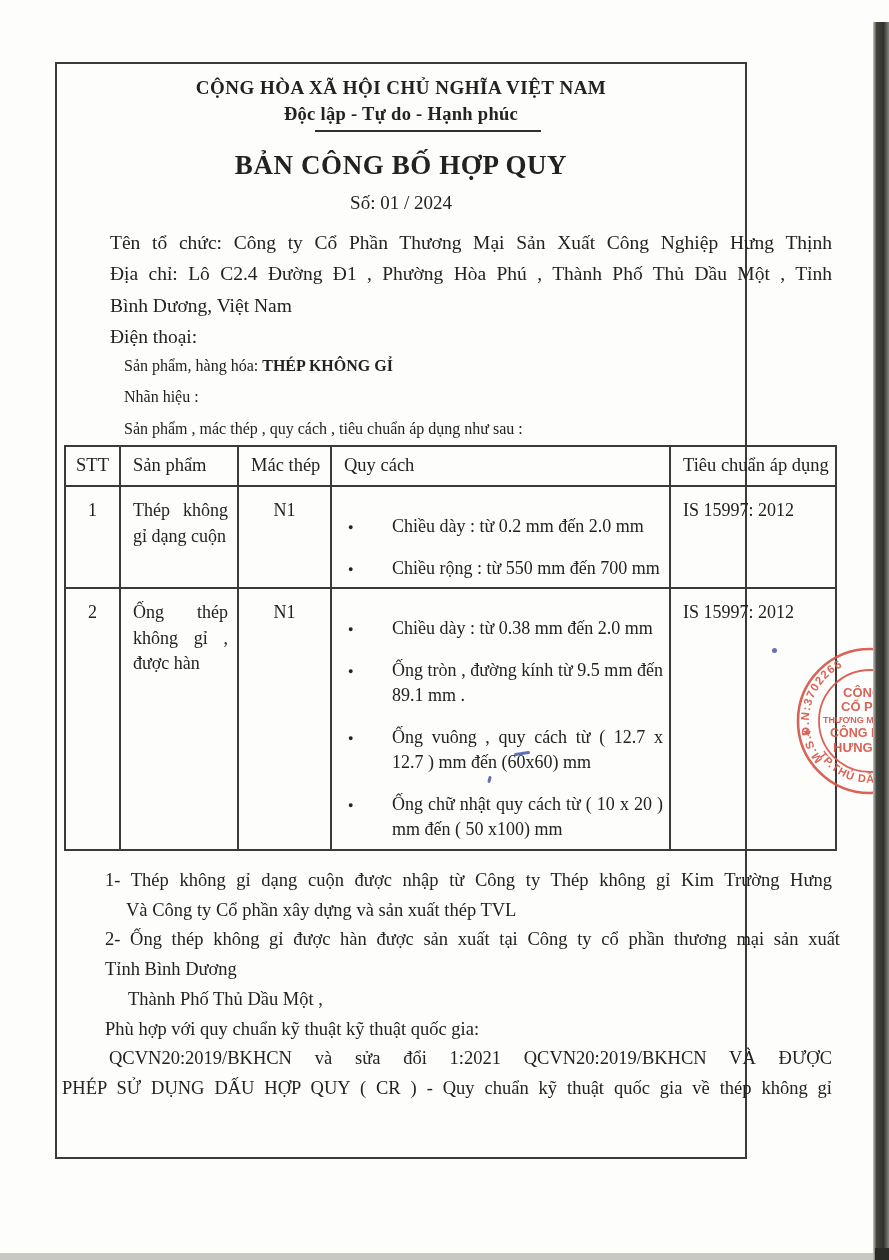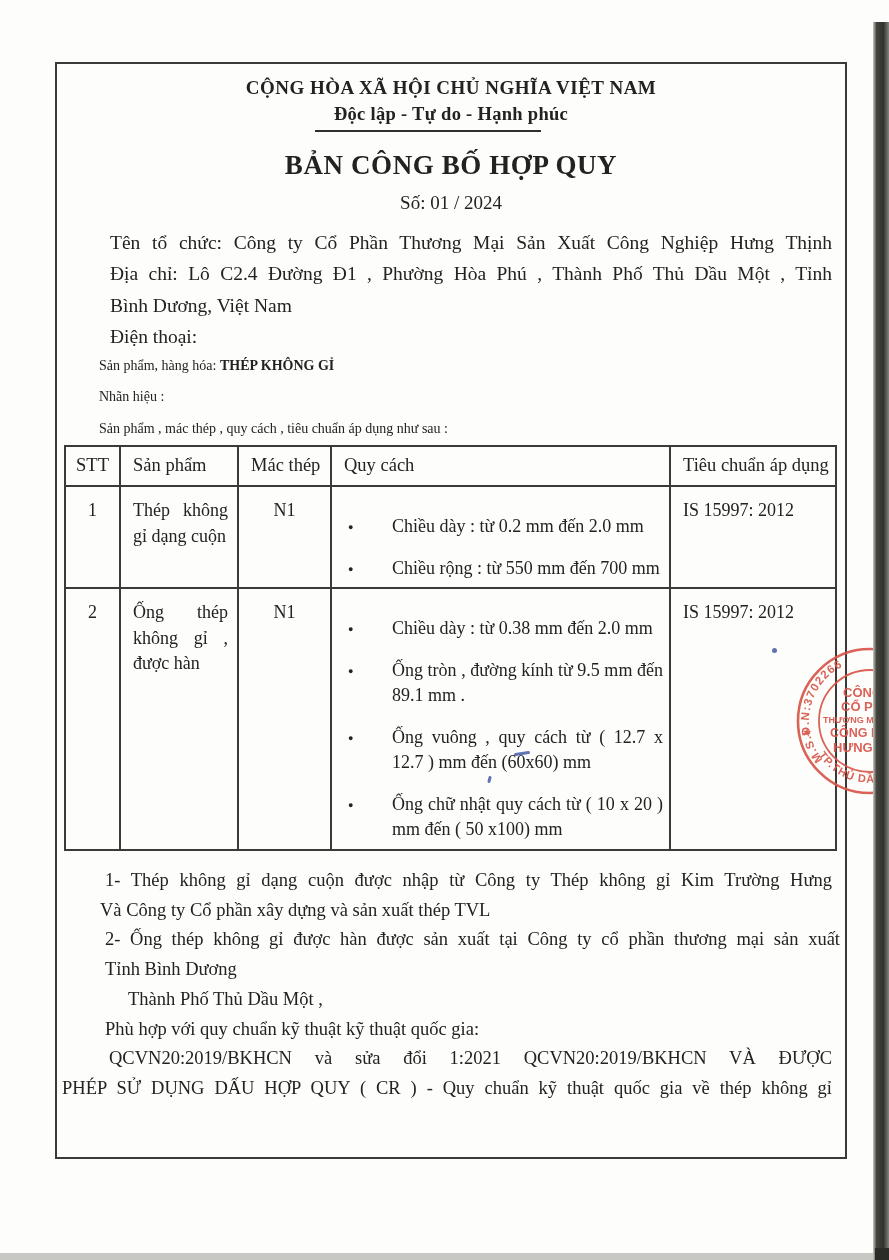--- a/index.html
+++ b/index.html
@@ -9,32 +9,32 @@
     position:relative; width:889px; height:1260px; margin:0 auto;
     background:#fdfdfb; overflow:hidden;
     font-family:"Liberation Serif","DejaVu Serif",serif; color:var(--ink);
   }
   
   .edge-right { position:absolute; top:22px; right:0; width:16px; height:1238px; z-index:9;
     background:linear-gradient(to right,#c9c9c5 0%,#45453f 22%,#31312d 65%,#84847e 100%); }
   .edge-bottom { position:absolute; left:0; bottom:0; width:100%; height:7px; background:#c7c7c3; z-index:8; }
   .edge-corner { position:absolute; right:0; bottom:0; width:14px; height:12px; background:#2b2b27; z-index:10; }
 
-  .frame { position:absolute; left:55px; top:62px; width:792px; height:1097px;
+  .frame { position:absolute; left:55px; top:62px; width:692px; height:1097px;
     border:2px solid var(--line); }
 
   .center { width:100%; text-align:center; position:absolute; }
   .nat-title { top:13px; font-size:19px; font-weight:bold; letter-spacing:.5px; }
   .motto     { top:40px; font-size:18.5px; font-weight:bold; letter-spacing:.3px; }
   .motto-underline { position:absolute; left:258px; top:66px; width:226px; height:2px; background:#2f2f2b; }
   .doc-title { top:86px; font-size:27px; font-weight:bold; letter-spacing:.6px; }
   .doc-number{ top:128px; font-size:19px; }
 
   .info-a { position:absolute; left:53px; top:163px; width:722px; font-size:19.5px; line-height:31.3px; }
-  .info-b { position:absolute; left:42px; top:286px; width:715px; font-size:14px; line-height:31.3px; }
+  .info-b { position:absolute; left:67px; top:286px; width:715px; font-size:16px; line-height:31.3px; }
   .b { font-weight:bold; }
   .jl { text-align:justify; text-align-last:justify; }
 
   table.spec { position:absolute; left:7px; top:381px; width:771px;
     border-collapse:collapse; table-layout:fixed; font-size:18px; line-height:25.5px; }
   table.spec th, table.spec td { border:2px solid var(--line); vertical-align:top; font-weight:normal; }
   tr.hrow { height:40px; }
   tr.hrow th { vertical-align:middle; text-align:left; padding:4px 4px 4px 12px; font-size:18.5px; }
   tr.hrow th.c-stt { text-align:center; padding:4px 2px; }
   tr.r1 { height:101px; } tr.r2 { height:231px; }
@@ -43,21 +43,21 @@
   td.c-mt  { text-align:center; padding-top:11px; }
   td.c-qc  { padding:11px 6px 0 10px; }
   td.c-tc  { padding:11px 6px 0 12px; }
   td.c-qc ul { list-style:none; }
   td.c-qc li { position:relative; padding-left:50px; margin-bottom:6px; text-align:justify;margin-top:16px; }
   td.c-qc li::before { content:"●"; position:absolute; left:6px; top:1px; font-size:9px; }
   .nw { white-space:nowrap; overflow:hidden;margin-left:7px; }
 
   .notes { position:absolute; left:0; top:802px; width:791px; font-size:18.5px; line-height:29.7px; }
   .nl { }
-  .ml48 { margin-left:48px; } .ml43 { margin-left:43px; } .ml71 { margin-left:71px; }
+  .ml48 { margin-left:48px; } .ml43 { margin-left:69px; } .ml71 { margin-left:71px; }
   .ml52 { margin-left:52px; } .ml5  { margin-left:5px; }
   .w727 { width:727px; } .w735 { width:735px; } .w723 { width:723px; } .w770 { width:770px; }
 
   .stamp { position:absolute; left:790px; top:641px; z-index:5; opacity:.92; }
   .stamp text { fill:var(--stamp-color); font-family:"Liberation Sans","DejaVu Sans",sans-serif; }
 
   .speck { position:absolute; background:#3a4fa0; border-radius:2px; z-index:4; opacity:.8; }
   .speck1 { left:514px; top:752px; width:16px; height:3px; transform:rotate(-8deg); }
   .speck2 { left:772px; top:648px; width:5px; height:5px; border-radius:50%; }
   .speck3 { left:488px; top:776px; width:3px; height:7px; transform:rotate(14deg); }

